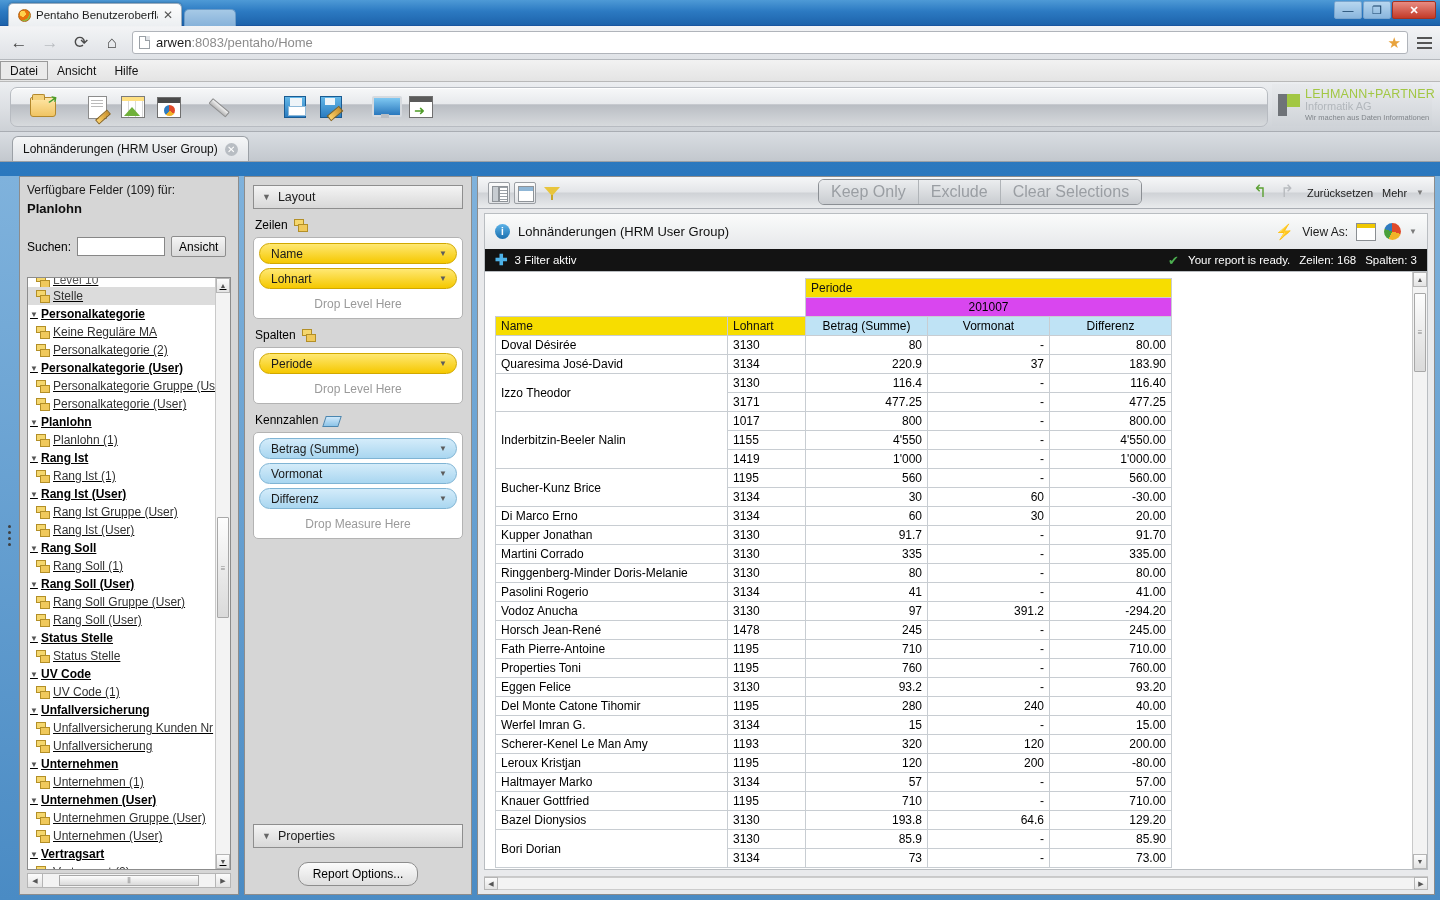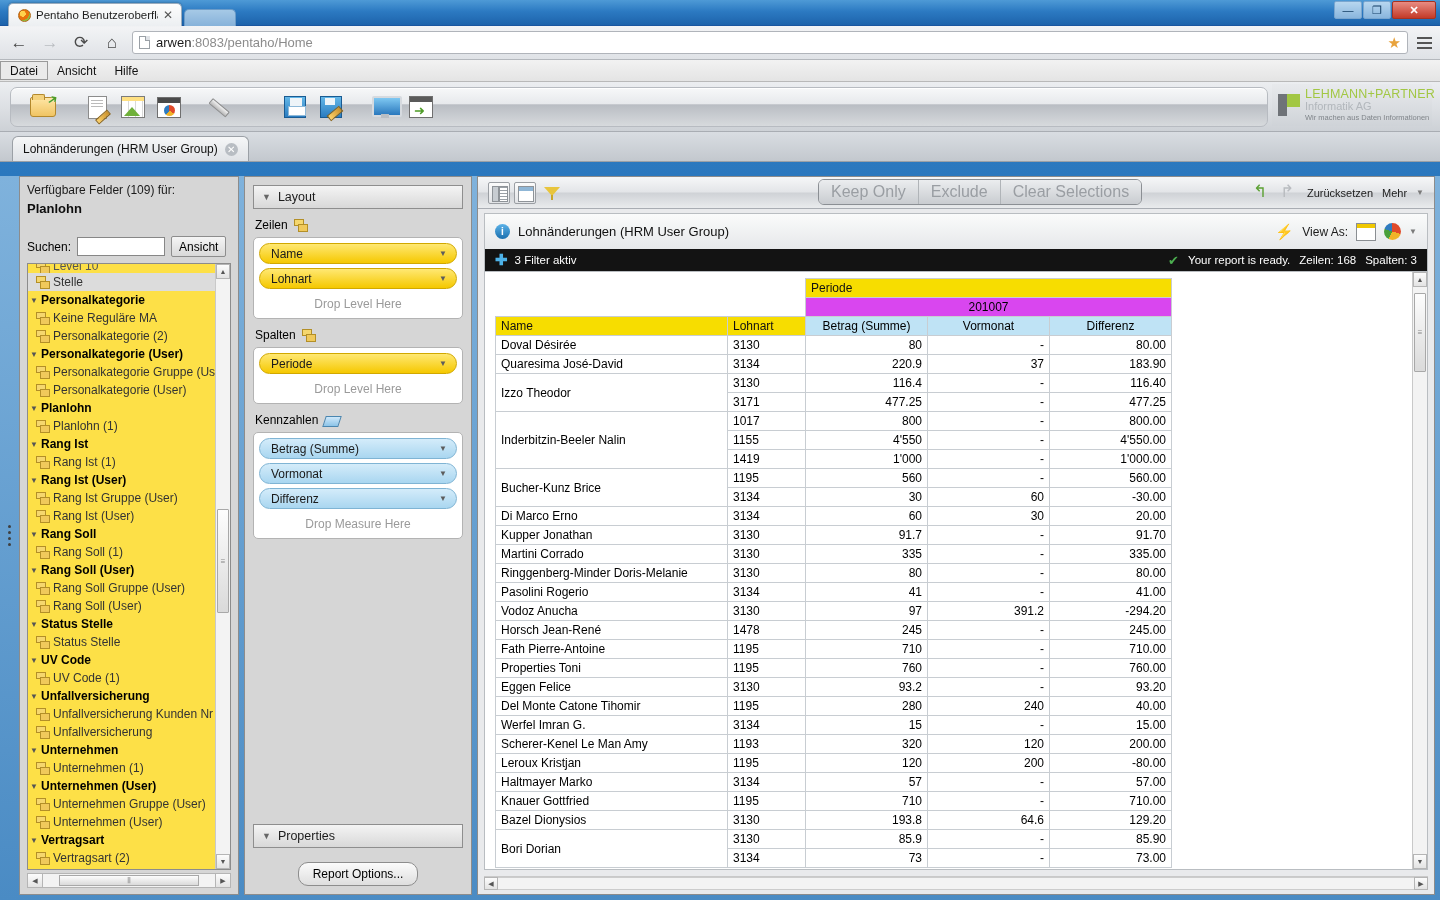--- a/index.html
+++ b/index.html
@@ -158,22 +158,22 @@
   
   #fieldpanel { width:220px; background:#d6d6d6; border:1px solid #8c8c8c;
     display:flex; flex-direction:column; padding:6px 7px 6px 7px; }
   .fp-title { font-size:12px; color:#1b1b1b; }
   .fp-sub { font-size:13px; font-weight:bold; color:#0d0d0d; margin-top:4px; }
   .fp-searchrow { display:flex; align-items:center; gap:6px; margin-top:20px; }
   .fp-searchrow label { font-size:12px; }
   #search-input { width:88px; height:19px; border:1px solid #878787; background:#fff; }
   #view-btn { height:21px; padding:0 7px; font-size:12px;
     background:linear-gradient(#f5f5f5,#d9d9d9); border:1px solid #8d8d8d; border-radius:2px; }
-  #treebox { margin-top:6px; flex:1; background:#fde047; border:1px solid #8c8c8c;
-    position:relative; overflow:hidden; display:flex; }
+  #treebox { margin-top:20px; flex:1; background:#ffffff; border:1px solid #8c8c8c;
+    position:relative; overflow:hidden; display:flex;text-decoration:underline; }
   #treelist { flex:1; overflow:hidden; position:relative; }
   .tnode { height:18px; display:flex; align-items:center; font-size:12px; white-space:nowrap; padding-left:2px; }
   .tnode.grp { font-weight:bold; color:#000; }
   .tnode.leaf { color:#333; padding-left:8px; }
   .tnode.sel { background:#dcdcdc; }
   .tnode.clipped { height:9px; overflow:hidden; align-items:flex-end; color:#555; }
   .caret { width:11px; color:#555; font-size:8px; }
   .fieldicon { width:13px; height:12px; margin-right:4px; flex:none; position:relative; }
   .fieldicon:before { content:""; position:absolute; left:0; top:0; width:8px; height:5px;
     background:#f5d76e; border:1px solid #b38f27; }

